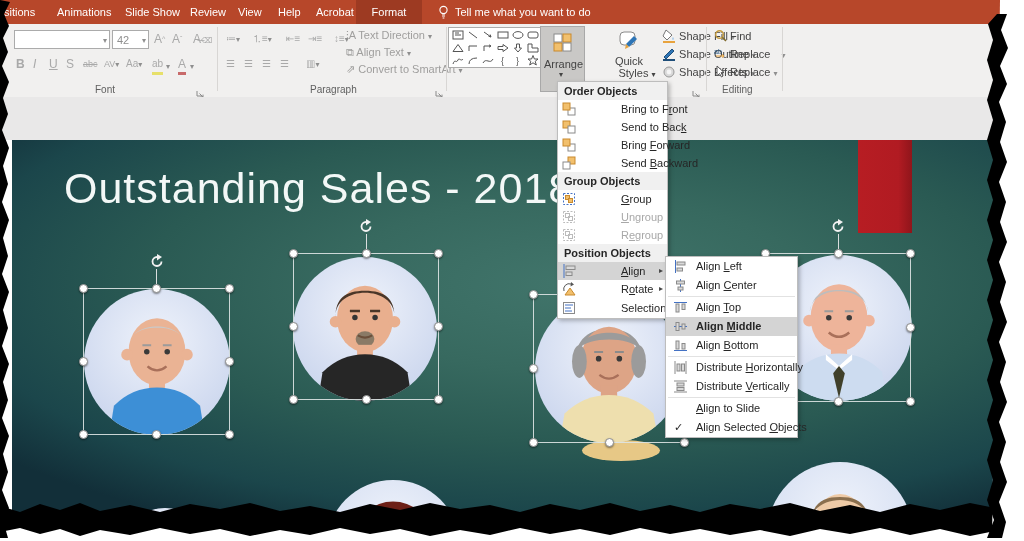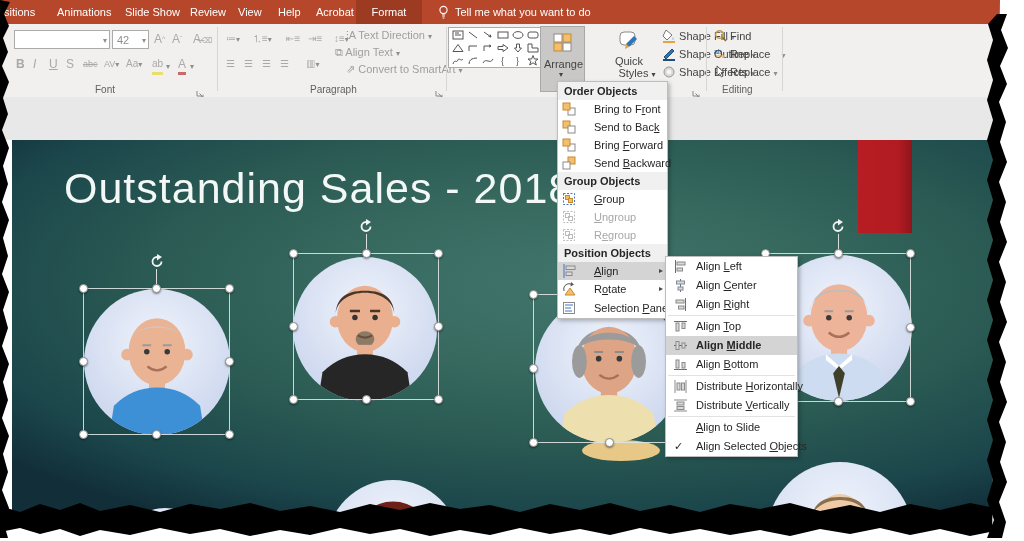--- a/index.html
+++ b/index.html
@@ -63,21 +63,21 @@
   .hsw{left:-5px;bottom:-5px}.hs{left:calc(50% - 4.5px);bottom:-5px}.hse{right:-5px;bottom:-5px}
   .rotline{position:absolute;left:calc(50% - .5px);top:-20px;width:1px;height:15px;background:#d9dede;}
   .rot{position:absolute;left:calc(50% - 8px);top:-36px;width:16px;height:16px;}
 
   
   .menu{position:absolute;left:557px;top:81px;width:109px;background:#fff;border:1px solid #bdbdbd;
         box-shadow:2px 2px 4px rgba(0,0,0,.25);font-size:11px;color:#262626;z-index:40;}
   .mh{height:18px;line-height:18px;background:#f0f0f0;font-weight:bold;padding-left:6px;color:#262626;}
   .mi{position:relative;height:18px;line-height:18px;}
   .mi .mic{position:absolute;left:4px;top:2px;width:14px;height:14px;}
-  .mi .mil{position:absolute;left:9px;top:0;white-space:nowrap;padding-left:27px;}
+  .mi .mil{position:absolute;left:36px;top:0;white-space:nowrap;padding-left:27px;}
   .mi .marr{position:absolute;right:4px;top:0;font-size:8px;color:#444;}
   .mi.hl{background:#d4d4d4;}
   .mi.disd .mil{color:#a8a8a8;}
   .submenu{position:absolute;left:665px;top:256px;width:131px;background:#fff;border:1px solid #bdbdbd;
         box-shadow:2px 2px 4px rgba(0,0,0,.25);font-size:11px;color:#262626;z-index:41;}
   .smi{position:relative;height:19px;line-height:19px;}
   .smi .mic{position:absolute;left:8px;top:3px;width:13px;height:13px;}
   .smi .mil{position:absolute;left:30px;top:0;white-space:nowrap;}
   .smi.hl{background:#d4d4d4;}
   .smi .chk{position:absolute;left:8px;top:0;font-size:11px;color:#262626;}
@@ -145,21 +145,21 @@
     <span class="fbtn" style="left:286px;top:7px;font-size:10px">⇤≡</span>
     <span class="fbtn" style="left:308px;top:7px;font-size:10px">⇥≡</span>
     <span class="fbtn" style="left:334px;top:7px;font-size:10px">↕≡<span class="ddgl">▾</span></span>
     <span class="fbtn" style="left:226px;top:32px;font-size:10px">☰</span>
     <span class="fbtn" style="left:244px;top:32px;font-size:10px">☰</span>
     <span class="fbtn" style="left:262px;top:32px;font-size:10px">☰</span>
     <span class="fbtn" style="left:280px;top:32px;font-size:10px">☰</span>
     <span class="fbtn" style="left:306px;top:32px;font-size:10px">▥<span class="ddgl">▾</span></span>
 
     <span class="rtxt abs" style="left:346px;top:5px">⫶A <span>Text Direction</span> <span class="ddgl">▾</span></span>
-    <span class="rtxt abs" style="left:335px;top:22px">⧉ <span>Align Text</span> <span class="ddgl">▾</span></span>
+    <span class="rtxt abs" style="left:346px;top:22px">⧉ <span>Align Text</span> <span class="ddgl">▾</span></span>
     <span class="rtxt abs" style="left:346px;top:39px">⇗ <span>Convert to SmartArt</span> <span class="ddgl">▾</span></span>
 
     <span class="glabel" style="left:310px">Paragraph</span>
     <span class="abs" style="left:435px;top:60px">
       <svg width="8" height="8" viewBox="0 0 8 8">
           <path d="M1,1 V6 H6" fill="none" stroke="#8a8a8a"></path>
           <path d="M3.5,3.5 L7,7 M7,4.6 V7 H4.6" fill="none" stroke="#8a8a8a"></path>
         </svg>
     </span>
     <div class="vsep" style="left:446px"></div>
@@ -586,28 +586,20 @@
       <span class="mil">Align <u>L</u>eft</span>
     </div>
     <div class="smi">
       <span class="mic"><svg viewBox="0 0 13 13">
             <path d="M6.5,0 V13" stroke="#4472c4"></path>
             <rect x="2.5" y="2" width="8" height="3" fill="#d9d9d9" stroke="#8a8a8a"></rect>
             <rect x="4" y="8" width="5" height="3" fill="#d9d9d9" stroke="#8a8a8a"></rect>
           </svg></span>
       <span class="mil">Align <u>C</u>enter</span>
     </div>
-    <div class="smi">
-      <span class="mic"><svg viewBox="0 0 13 13">
-            <path d="M11.5,0 V13" stroke="#4472c4"></path>
-            <rect x="2" y="2" width="8" height="3" fill="#d9d9d9" stroke="#8a8a8a"></rect>
-            <rect x="4.5" y="8" width="5.5" height="3" fill="#d9d9d9" stroke="#8a8a8a"></rect>
-          </svg></span>
-      <span class="mil">Align <u>R</u>ight</span>
-    </div>
     <div class="msep"></div>
     <div class="smi">
       <span class="mic"><svg viewBox="0 0 13 13">
             <path d="M0,1.5 H13" stroke="#4472c4"></path>
             <rect x="2" y="3" width="3" height="8" fill="#d9d9d9" stroke="#8a8a8a"></rect>
             <rect x="8" y="3" width="3" height="5.5" fill="#d9d9d9" stroke="#8a8a8a"></rect>
           </svg></span>
       <span class="mil">Align <u>T</u>op</span>
     </div>
     <div class="smi hl">

